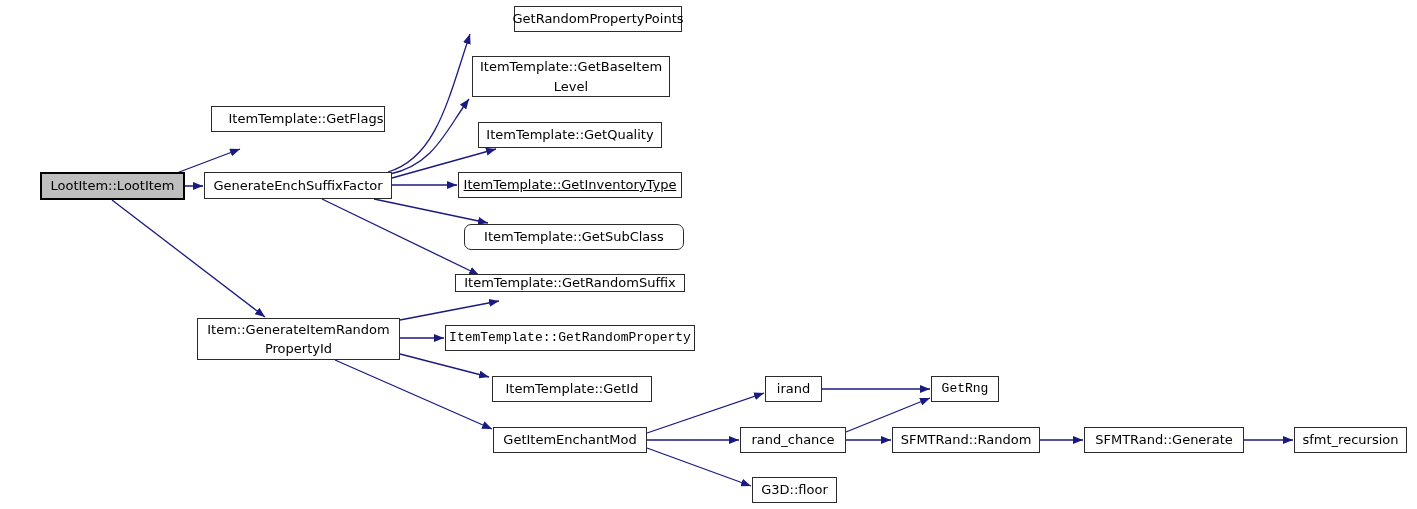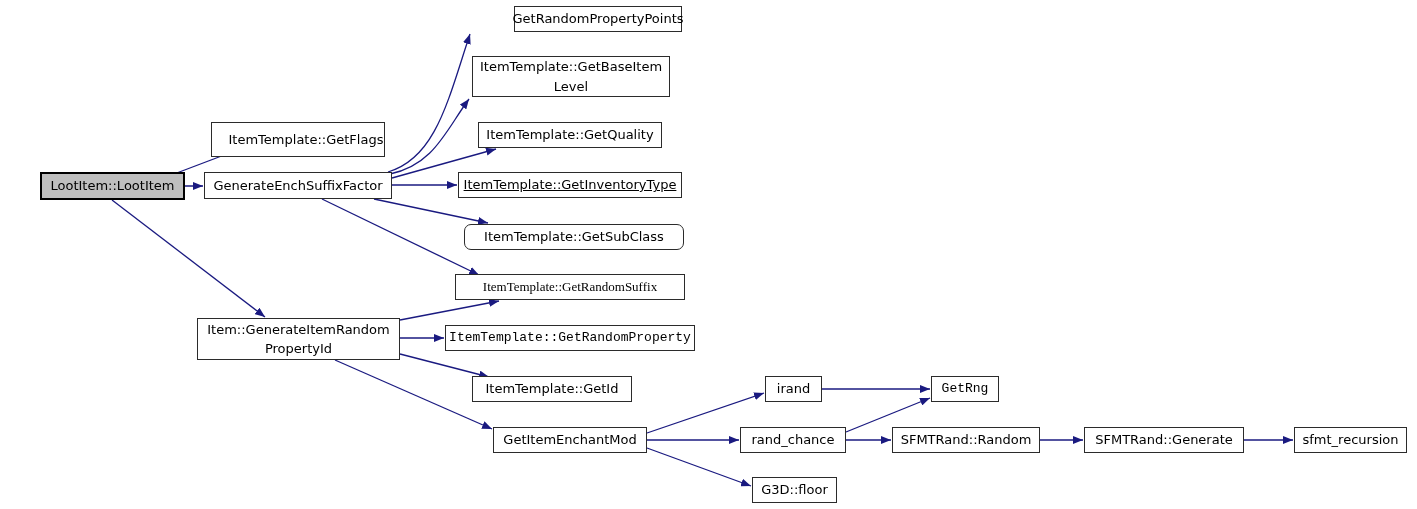--- a/index.html
+++ b/index.html
@@ -51,33 +51,33 @@
     <path class="edge" d="M647,440 L739,440" marker-end="url(#arrow)"></path>
     <path class="edge" d="M647,448 L751,486" marker-end="url(#arrow)"></path>
     <path class="edge" d="M822,389 L930,389" marker-end="url(#arrow)"></path>
     <path class="edge" d="M846,432 L930,398" marker-end="url(#arrow)"></path>
     <path class="edge" d="M846,440 L891,440" marker-end="url(#arrow)"></path>
     <path class="edge" d="M1040,440 L1083,440" marker-end="url(#arrow)"></path>
     <path class="edge" d="M1244,440 L1293,440" marker-end="url(#arrow)"></path>
   </svg>
 
   <div class="node highlight" style="left:8px;top:172px;width:145px;height:28px;margin-left:32px;">LootItem::LootItem</div>
-  <div class="node" style="left:211px;top:122px;width:174px;height:35px;padding-left:16px;">ItemTemplate::GetFlags</div>
+  <div class="node" style="left:211px;top:106px;width:174px;height:26px;padding-left:16px;">ItemTemplate::GetFlags</div>
   <div class="node" style="left:204px;top:172px;width:188px;height:27px;">GenerateEnchSuffixFactor</div>
   <div class="node" style="left:472px;top:6px;width:168px;height:26px;margin-left:42px;">GetRandomPropertyPoints</div>
   <div class="node" style="left:472px;top:56px;width:198px;height:41px;">ItemTemplate::GetBaseItem
 Level</div>
   <div class="node" style="left:478px;top:122px;width:184px;height:26px;">ItemTemplate::GetQuality</div>
   <div class="node" style="left:458px;top:172px;width:224px;height:26px;text-decoration:underline;">ItemTemplate::GetInventoryType</div>
   <div class="node" style="left:464px;top:224px;width:220px;height:26px;border-radius:7px;">ItemTemplate::GetSubClass</div>
-  <div class="node" style="left:455px;top:274px;width:230px;height:26px;font-family:Liberation Serif, serif;">ItemTemplate::GetRandomSuffix</div>
+  <div class="node" style="left:455px;top:274px;width:230px;height:18px;">ItemTemplate::GetRandomSuffix</div>
   <div class="node" style="left:197px;top:318px;width:203px;height:42px;">Item::GenerateItemRandom
 PropertyId</div>
   <div class="node" style="left:445px;top:325px;width:250px;height:26px;font-family:Liberation Mono, monospace;">ItemTemplate::GetRandomProperty</div>
-  <div class="node" style="left:472px;top:376px;width:160px;height:26px;text-align:right;">ItemTemplate::GetId</div>
+  <div class="node" style="left:492px;top:376px;width:160px;height:26px;text-align:right;">ItemTemplate::GetId</div>
   <div class="node" style="left:493px;top:427px;width:154px;height:26px;">GetItemEnchantMod</div>
   <div class="node" style="left:765px;top:376px;width:57px;height:26px;">irand</div>
   <div class="node" style="left:740px;top:427px;width:106px;height:26px;">rand_chance</div>
   <div class="node" style="left:752px;top:477px;width:85px;height:26px;">G3D::floor</div>
   <div class="node" style="left:931px;top:376px;width:68px;height:26px;font-family:Liberation Mono, monospace;">GetRng</div>
   <div class="node" style="left:892px;top:427px;width:148px;height:26px;">SFMTRand::Random</div>
   <div class="node" style="left:1084px;top:427px;width:160px;height:26px;">SFMTRand::Generate</div>
   <div class="node" style="left:1294px;top:427px;width:113px;height:26px;">sfmt_recursion</div>
 
 </div>

